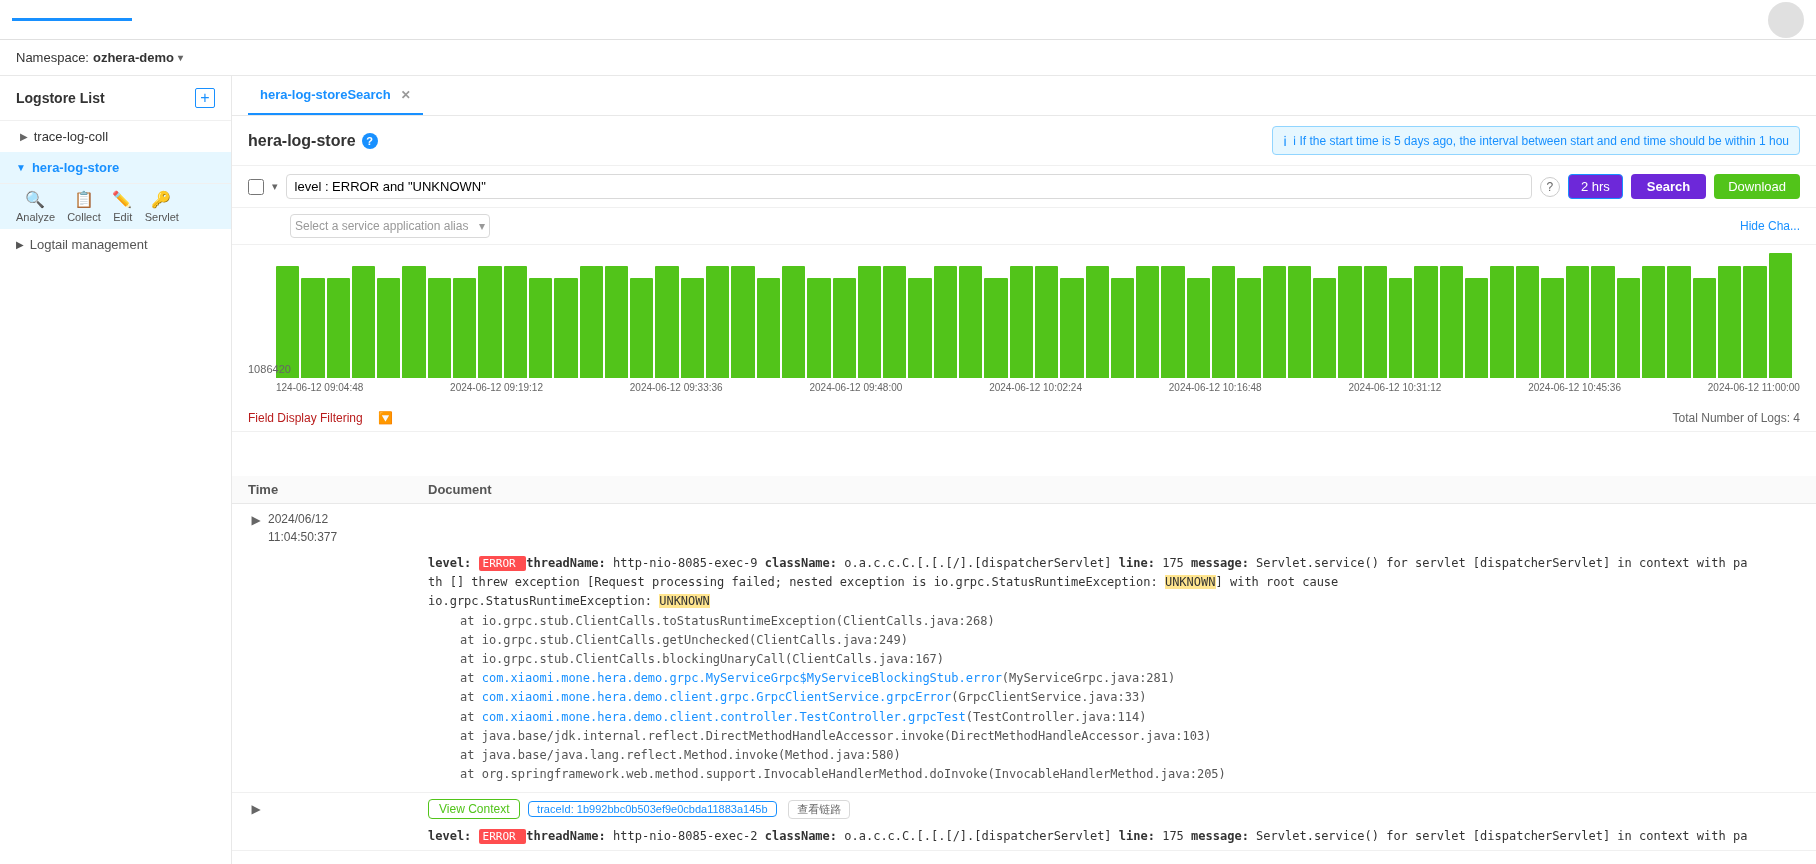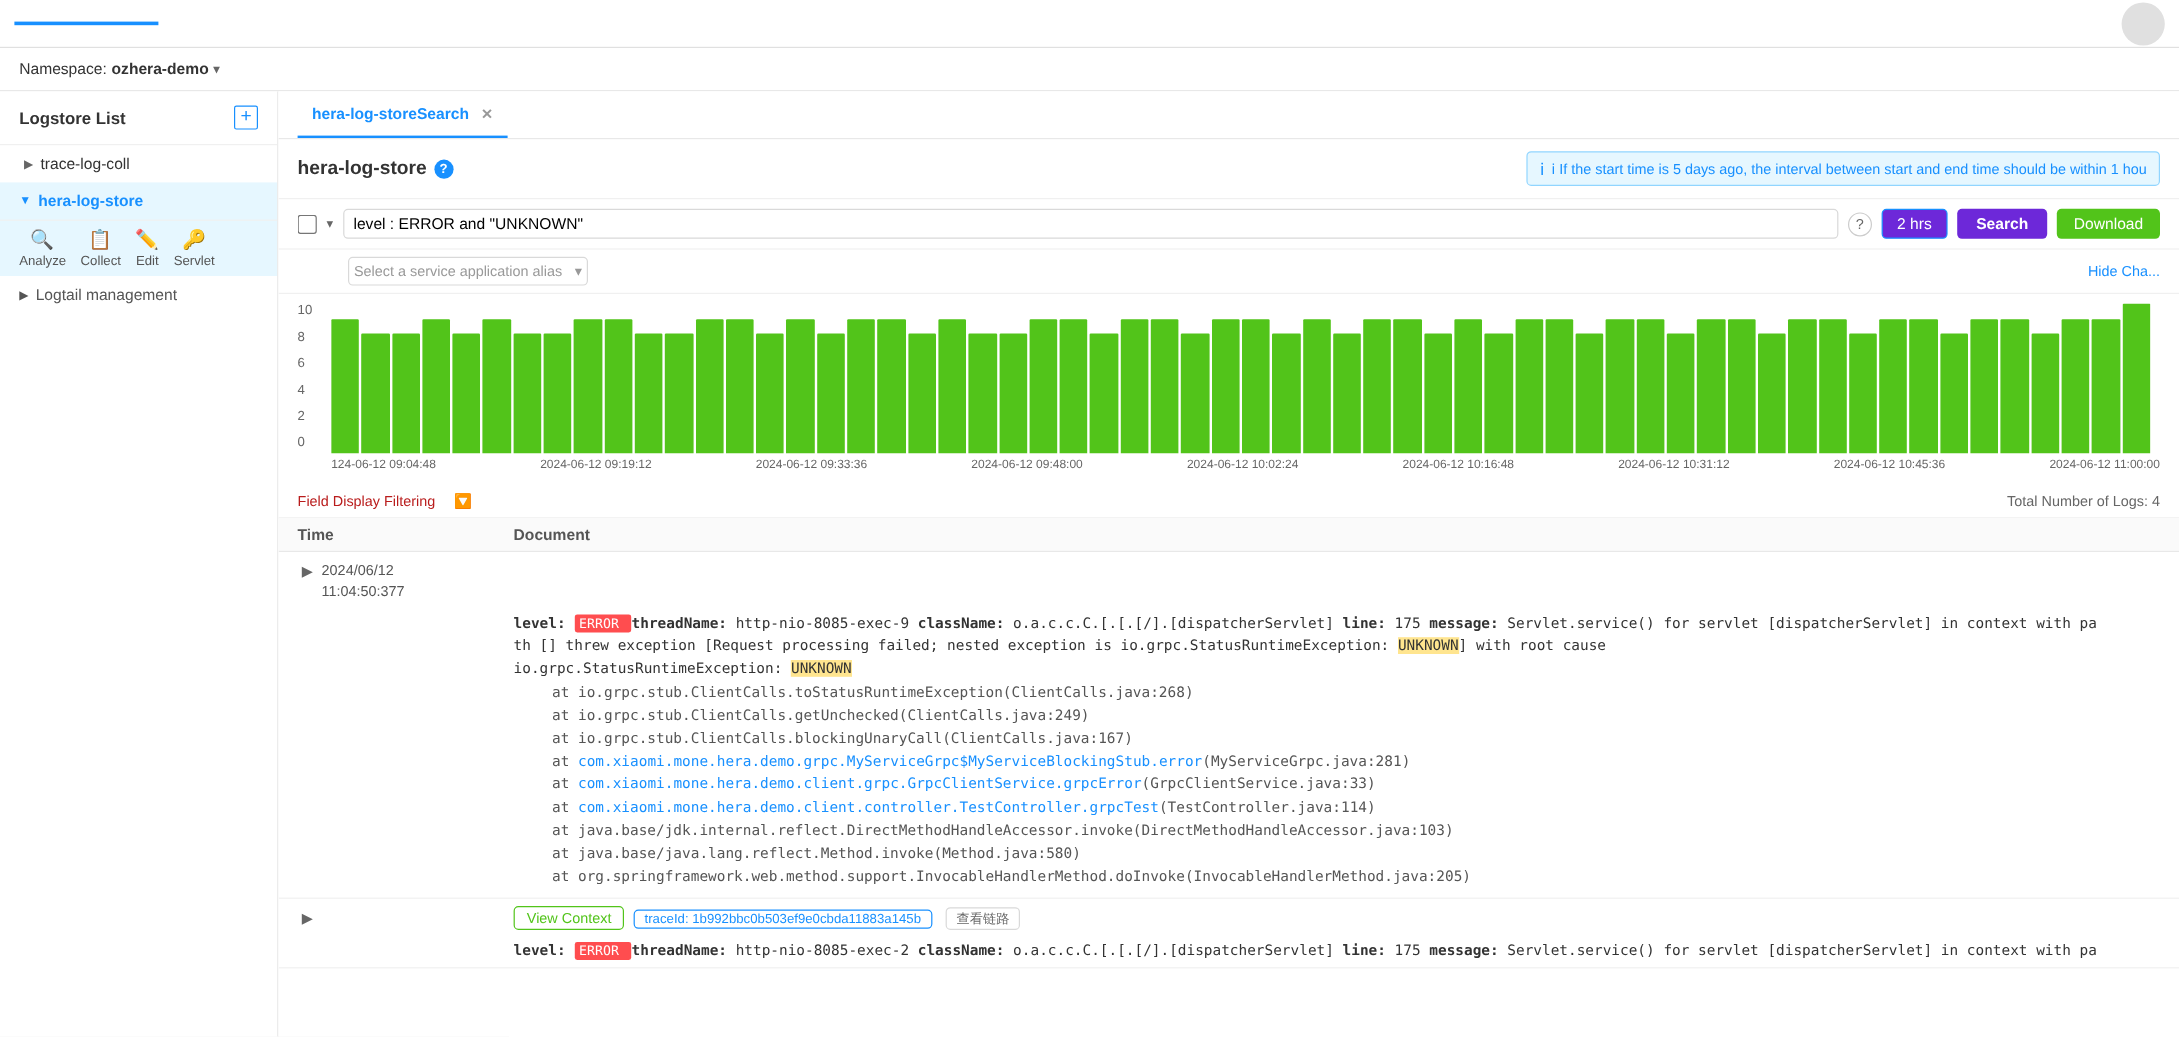--- a/index.html
+++ b/index.html
@@ -62,32 +62,32 @@
     .download-btn { padding: 5px 14px; background: #52c41a; color: #fff; border: none; border-radius: 4px; cursor: pointer; font-size: 13px; }
     .help-btn { width: 20px; height: 20px; border-radius: 50%; border: 1px solid #ccc; background: none; cursor: pointer; font-size: 12px; color: #666; }
 
     
     .filter-row { padding: 6px 16px; border-bottom: 1px solid #f0f0f0; display: flex; align-items: center; justify-content: space-between; }
     .service-select { min-width: 200px; padding: 4px 4px; border: 1px solid #d9d9d9; border-radius: 4px; background: #fff; font-size: 12px; color: #999; cursor: pointer; display: flex; align-items: center; justify-content: space-between; margin-left: 42px; }
     .hide-chart-link { color: #1890ff; font-size: 12px; cursor: pointer; white-space: nowrap; }
 
     
     .chart-area { padding: 8px 16px 0; height: 160px; position: relative; overflow: hidden; }
-    .chart-y-axis { position: absolute; left: 16px; top: 8px; bottom: 30px; display: flex; flex-direction: column; justify-content: space-between; font-size: 11px; color: #666; width: 20px; align-items: flex-start; }
+    .chart-y-axis { position: absolute; left: 16px; top: 8px; bottom: 30px; display: flex; flex-direction: row; justify-content: space-between; font-size: 11px; color: #666; width: 20px; align-items: flex-end; }
     .chart-bars { margin-left: 28px; margin-right: 8px; height: 125px; display: flex; align-items: flex-end; gap: 2px; overflow: hidden; }
     .chart-bar { background: #52c41a; border-radius: 1px 1px 0 0; flex: 1; min-width: 8px; cursor: pointer; }
     .chart-x-axis { display: flex; justify-content: space-between; margin-left: 28px; font-size: 10px; color: #666; padding-top: 4px; }
 
     
     .field-filter-row { padding: 6px 16px; display: flex; align-items: center; justify-content: space-between; border-bottom: 1px solid #f0f0f0; }
     .field-filter-link { color: #b91c1c; font-size: 12px; cursor: pointer; display: flex; align-items: center; gap: 16px; }
     .total-logs { color: #666; font-size: 12px; }
 
     
-    .logs-table { flex: 1; overflow-y: auto; }
+    .logs-table { flex: 1; overflow-y: auto; margin-top: 44px; }
     .logs-header { display: grid; grid-template-columns: 180px 1fr; padding: 6px 16px; border-bottom: 1px solid #e8e8e8; background: #fafafa; font-weight: bold; color: #555; font-size: 13px; }
     .log-row { border-bottom: 1px solid #f0f0f0; }
     .log-row-header { display: grid; grid-template-columns: 180px 1fr; padding: 6px 16px 4px; }
     .log-time { color: #555; font-size: 12px; line-height: 1.5; }
     .log-expand-btn { width: 16px; height: 16px; cursor: pointer; color: #666; font-size: 12px; display: flex; align-items: center; justify-content: center; float: left; margin-right: 4px; margin-top: 2px; }
     .log-content { padding: 4px 16px 8px 196px; font-size: 12px; }
     .log-content-inner { font-family: monospace; font-size: 12px; line-height: 1.6; }
 
     
     .context-btn { display: inline-block; padding: 2px 10px; border: 1px solid #52c41a; color: #52c41a; background: #fff; border-radius: 4px; cursor: pointer; font-size: 12px; margin-bottom: 4px; }

